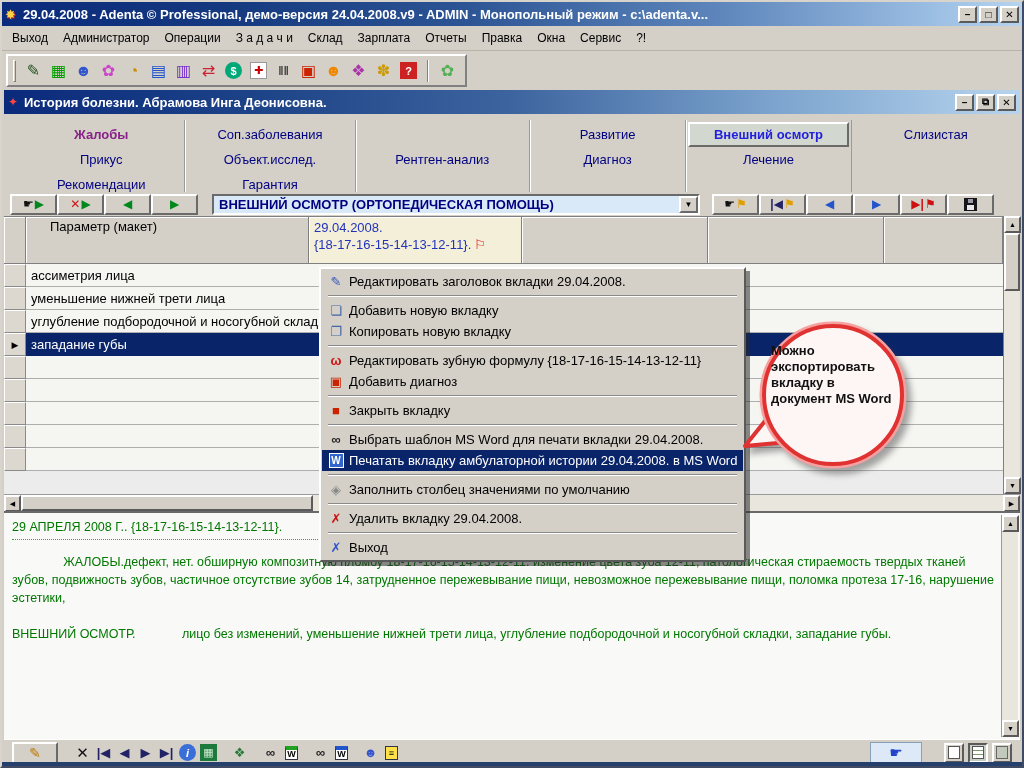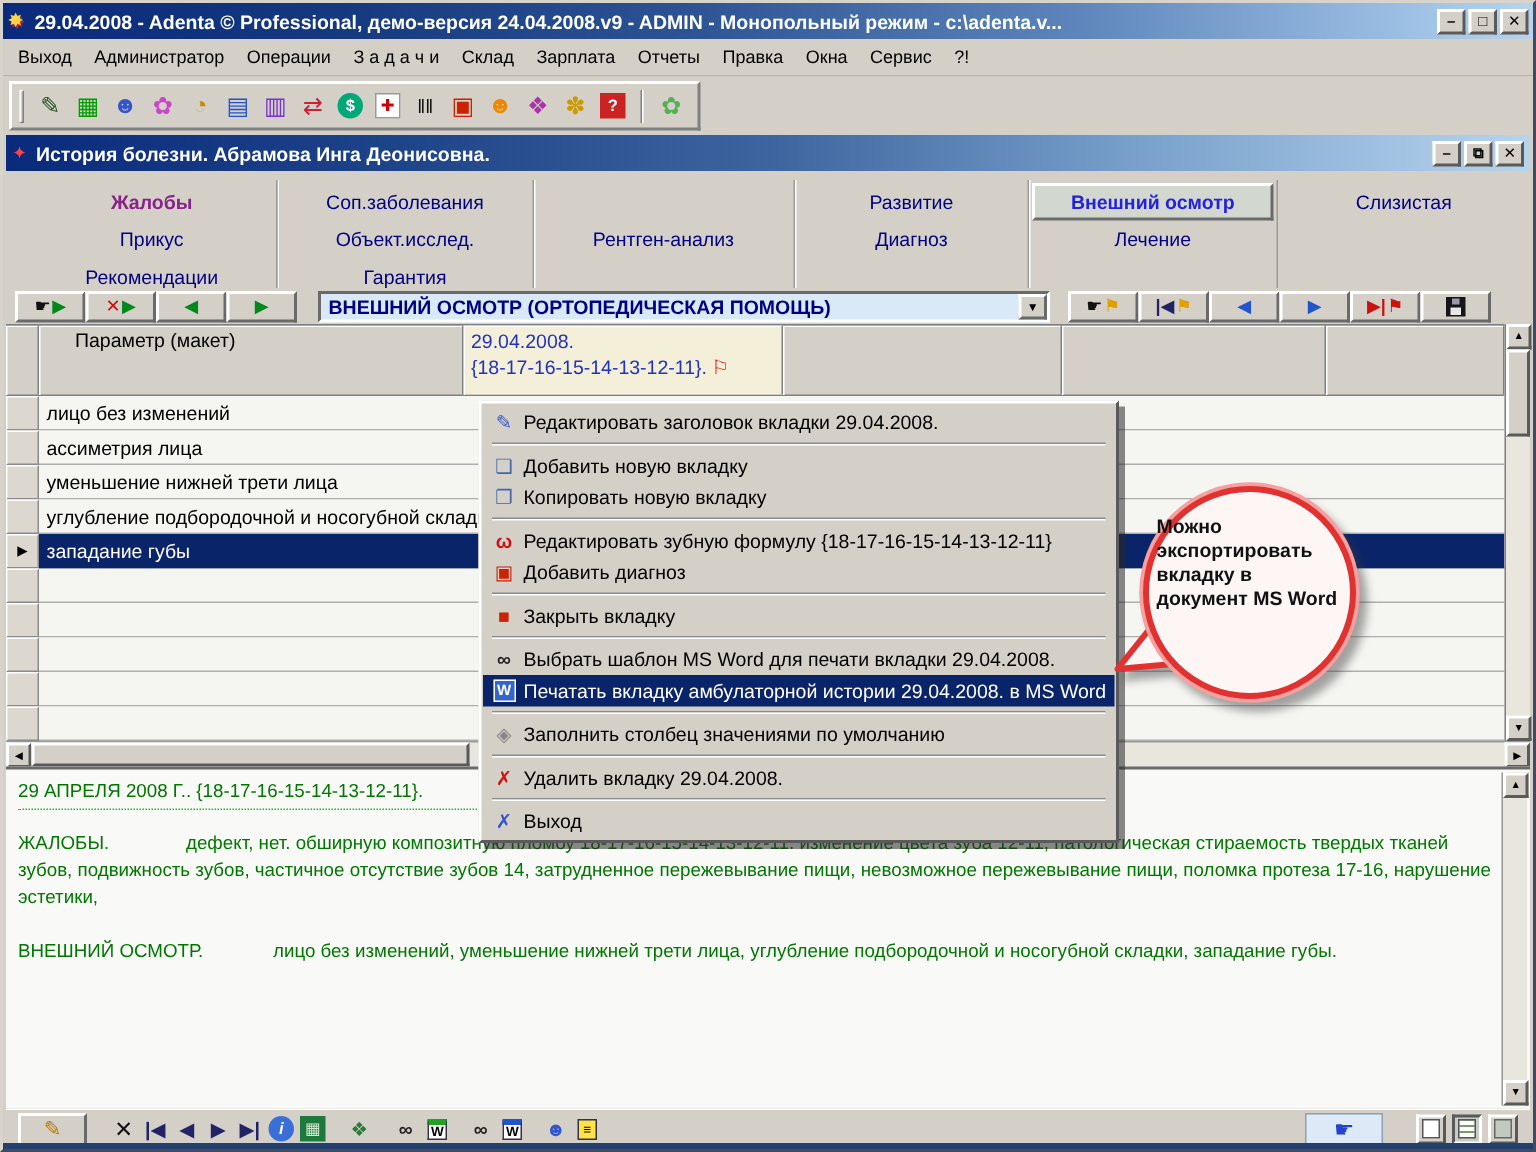--- a/index.html
+++ b/index.html
@@ -113,21 +113,21 @@
   .balloon { position:absolute; left:735px; top:314px; width:178px; height:165px; z-index:60;
     filter:drop-shadow(5px 6px 3px rgba(60,60,60,0.45)); }
   .balloon svg { position:absolute; left:0; top:0; }
   .balloon .btext { position:absolute; left:34px; top:27px; width:126px; text-align:left;
     font-size:13px; font-weight:bold; color:#111; line-height:16px; }
 
   
   .notes { position:absolute; left:2px; top:509px; right:2px; height:228px; background:#f9f9f7;
     border-top:2px solid #6a6a6a; padding:5px 24px 4px 8px; color:#007800; font-size:12.5px; line-height:18px; }
   .notes .dotline { width:642px; border-bottom:1px dotted #33aa33; height:4px; margin-bottom:13px; }
-  .plabel1 { display:inline-block; min-width:112px; }
+  .plabel1 { display:inline-block; min-width:112px;text-align:right; }
   .plabel2 { display:inline-block; min-width:170px; }
   .notes p { margin-bottom:0; }
   .notes .gap { height:18px; }
   .notes .nscroll { position:absolute; right:2px; top:2px; bottom:2px; }
   .nscroll { width:17px; background:#e9e6de; border-left:1px solid #9a9a9a; display:flex; flex-direction:column; }
 
   
   .btoolbar { position:absolute; left:2px; top:737px; right:2px; height:26px; background:#d4d0c8;
     display:flex; align-items:center; padding:0 8px; border-top:1px solid #fff; }
   .bbtn { width:46px; height:22px; background:#d4d0c8; border:2px solid; border-color:#ffffff #6a6a6a #6a6a6a #ffffff;
@@ -296,24 +296,20 @@
           <div>29.04.2008.</div>
           <div><span>{18-17-16-15-14-13-12-11}.</span><span class="flag">⚐</span></div>
         </div>
         <div class="ghc c3"></div>
         <div class="ghc c4"></div>
         <div class="ghc c5"></div>
       </div>
       <div class="grows">
         <div class="grow">
             <span class="ind"></span>
-            <span class="cell">лицо без изменений</span>
-          </div>
-        <div class="grow">
-            <span class="ind"></span>
             <span class="cell">ассиметрия лица</span>
           </div>
         <div class="grow">
             <span class="ind"></span>
             <span class="cell">уменьшение нижней трети лица</span>
           </div>
         <div class="grow">
             <span class="ind"></span>
             <span class="cell">углубление подбородочной и носогубной складки</span>
           </div>

